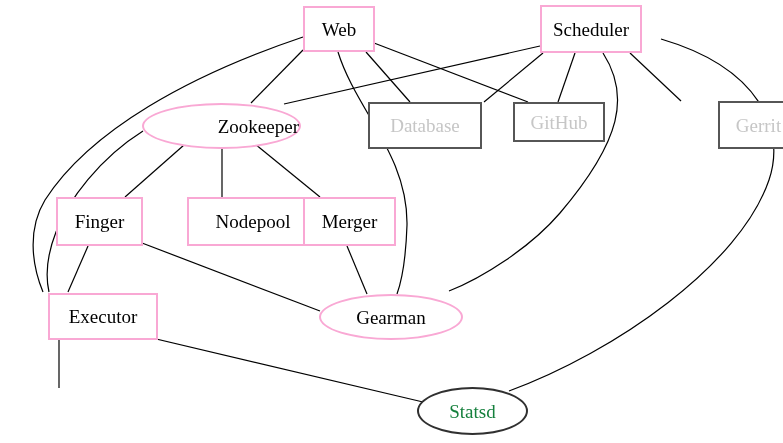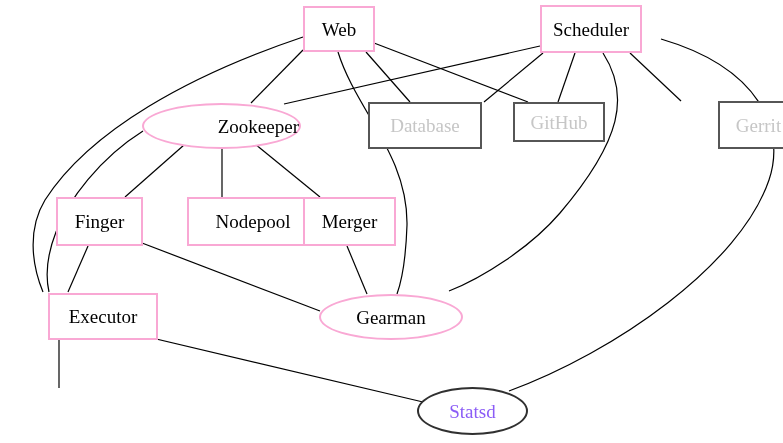--- a/index.html
+++ b/index.html
@@ -40,21 +40,21 @@
   }
   .node.ellipse {
     border-radius: 50%;
   }
   .node.muted {
     border-color: #565656;
     color: #c6c6c6;
   }
   .node.muted-text {
     border-color: #303030;
-    color: #8b5cf6;
+    color: #15803d;
   }
 </style>
 </head>
 <body>
 
 <div class="stage">
 
   <svg class="edges" width="783" height="443" viewBox="0 0 783 443">
     <path d="M303,50 L251,103"></path>
     <path d="M366,52 L410,102"></path>

